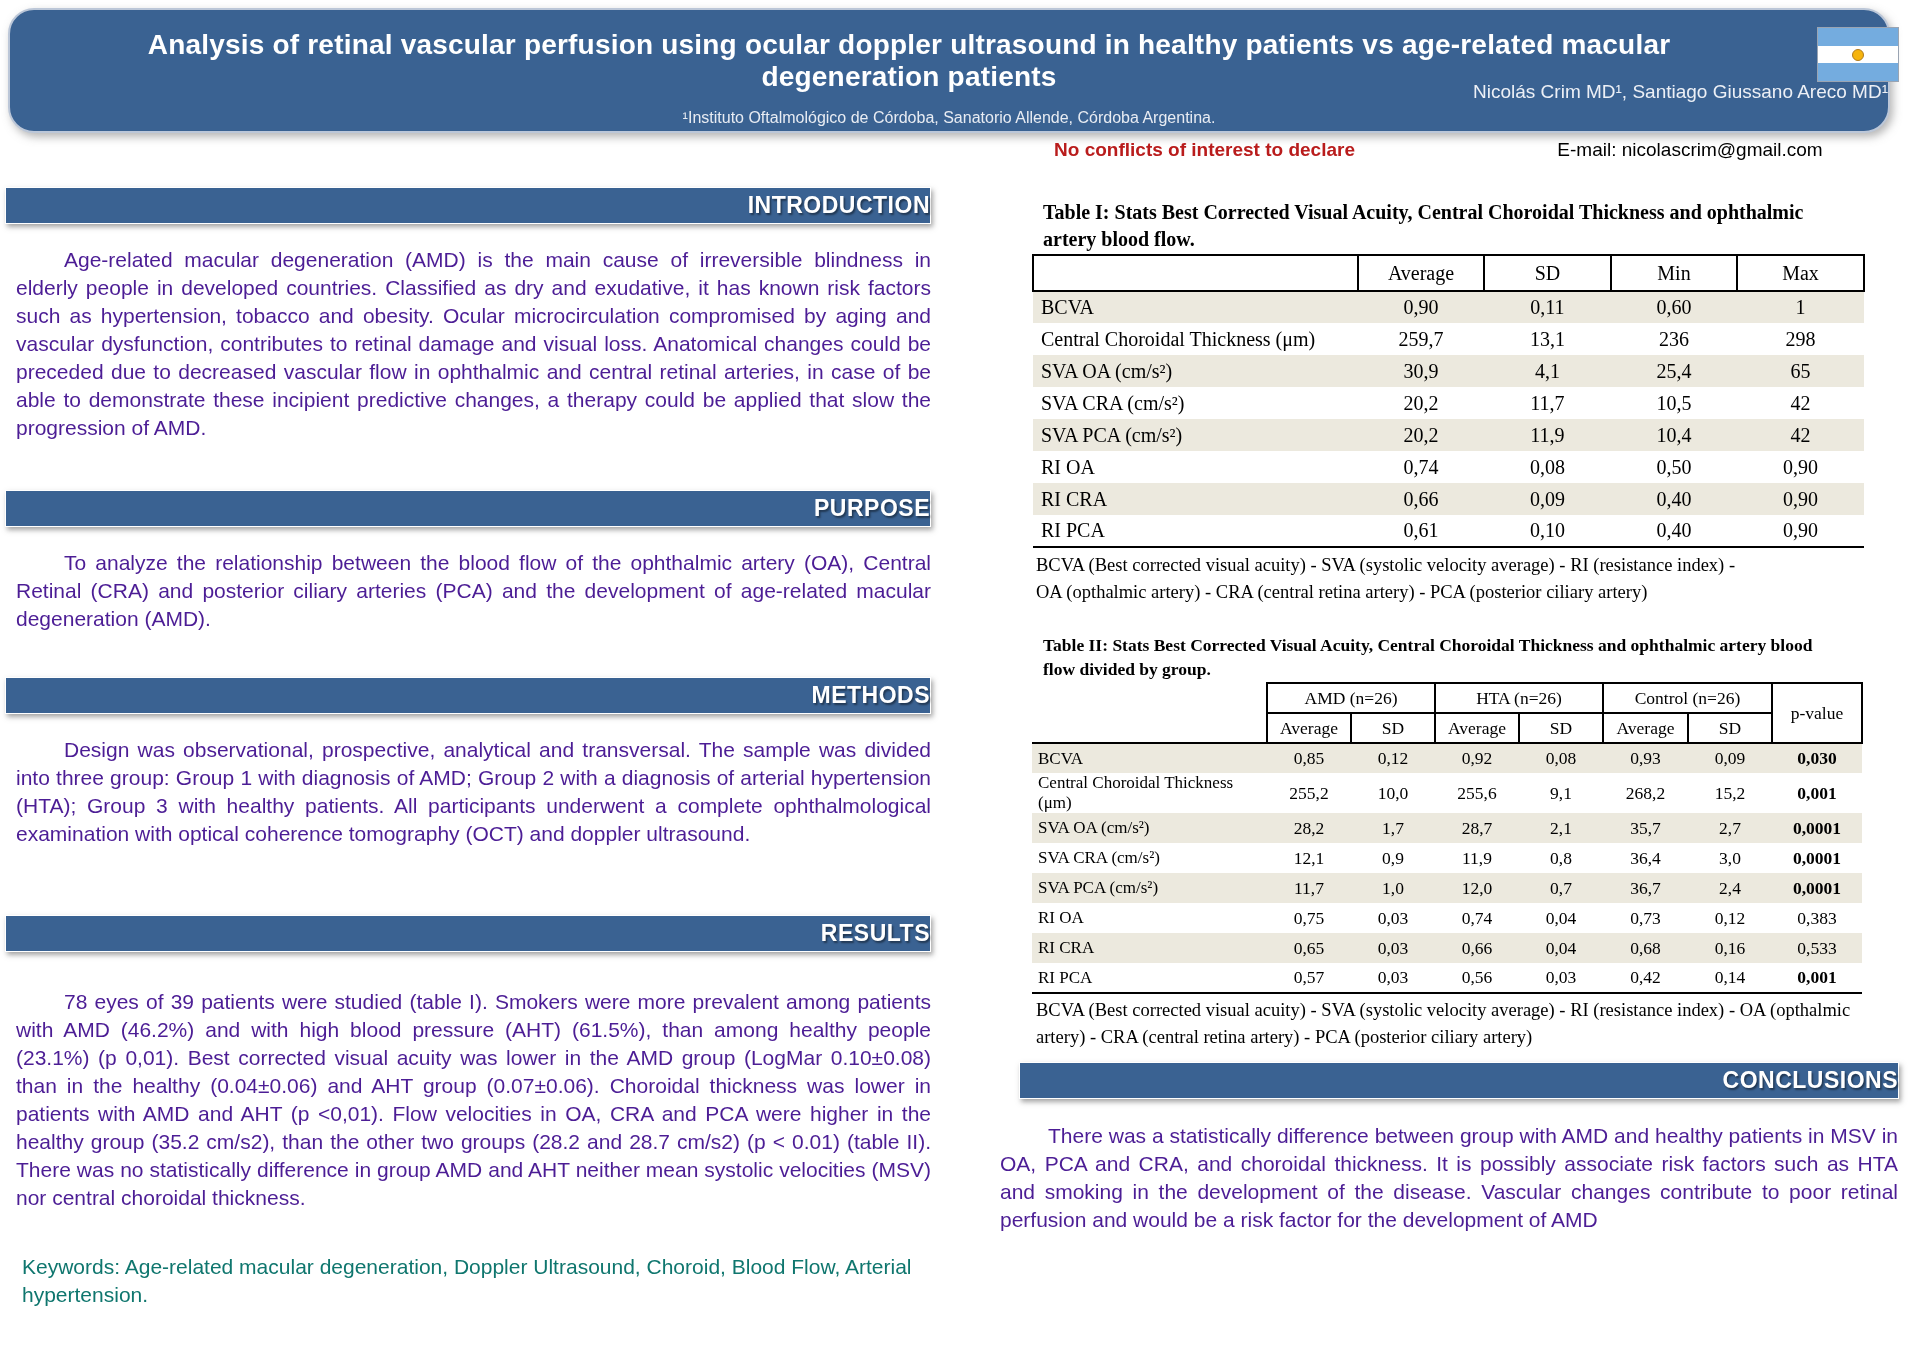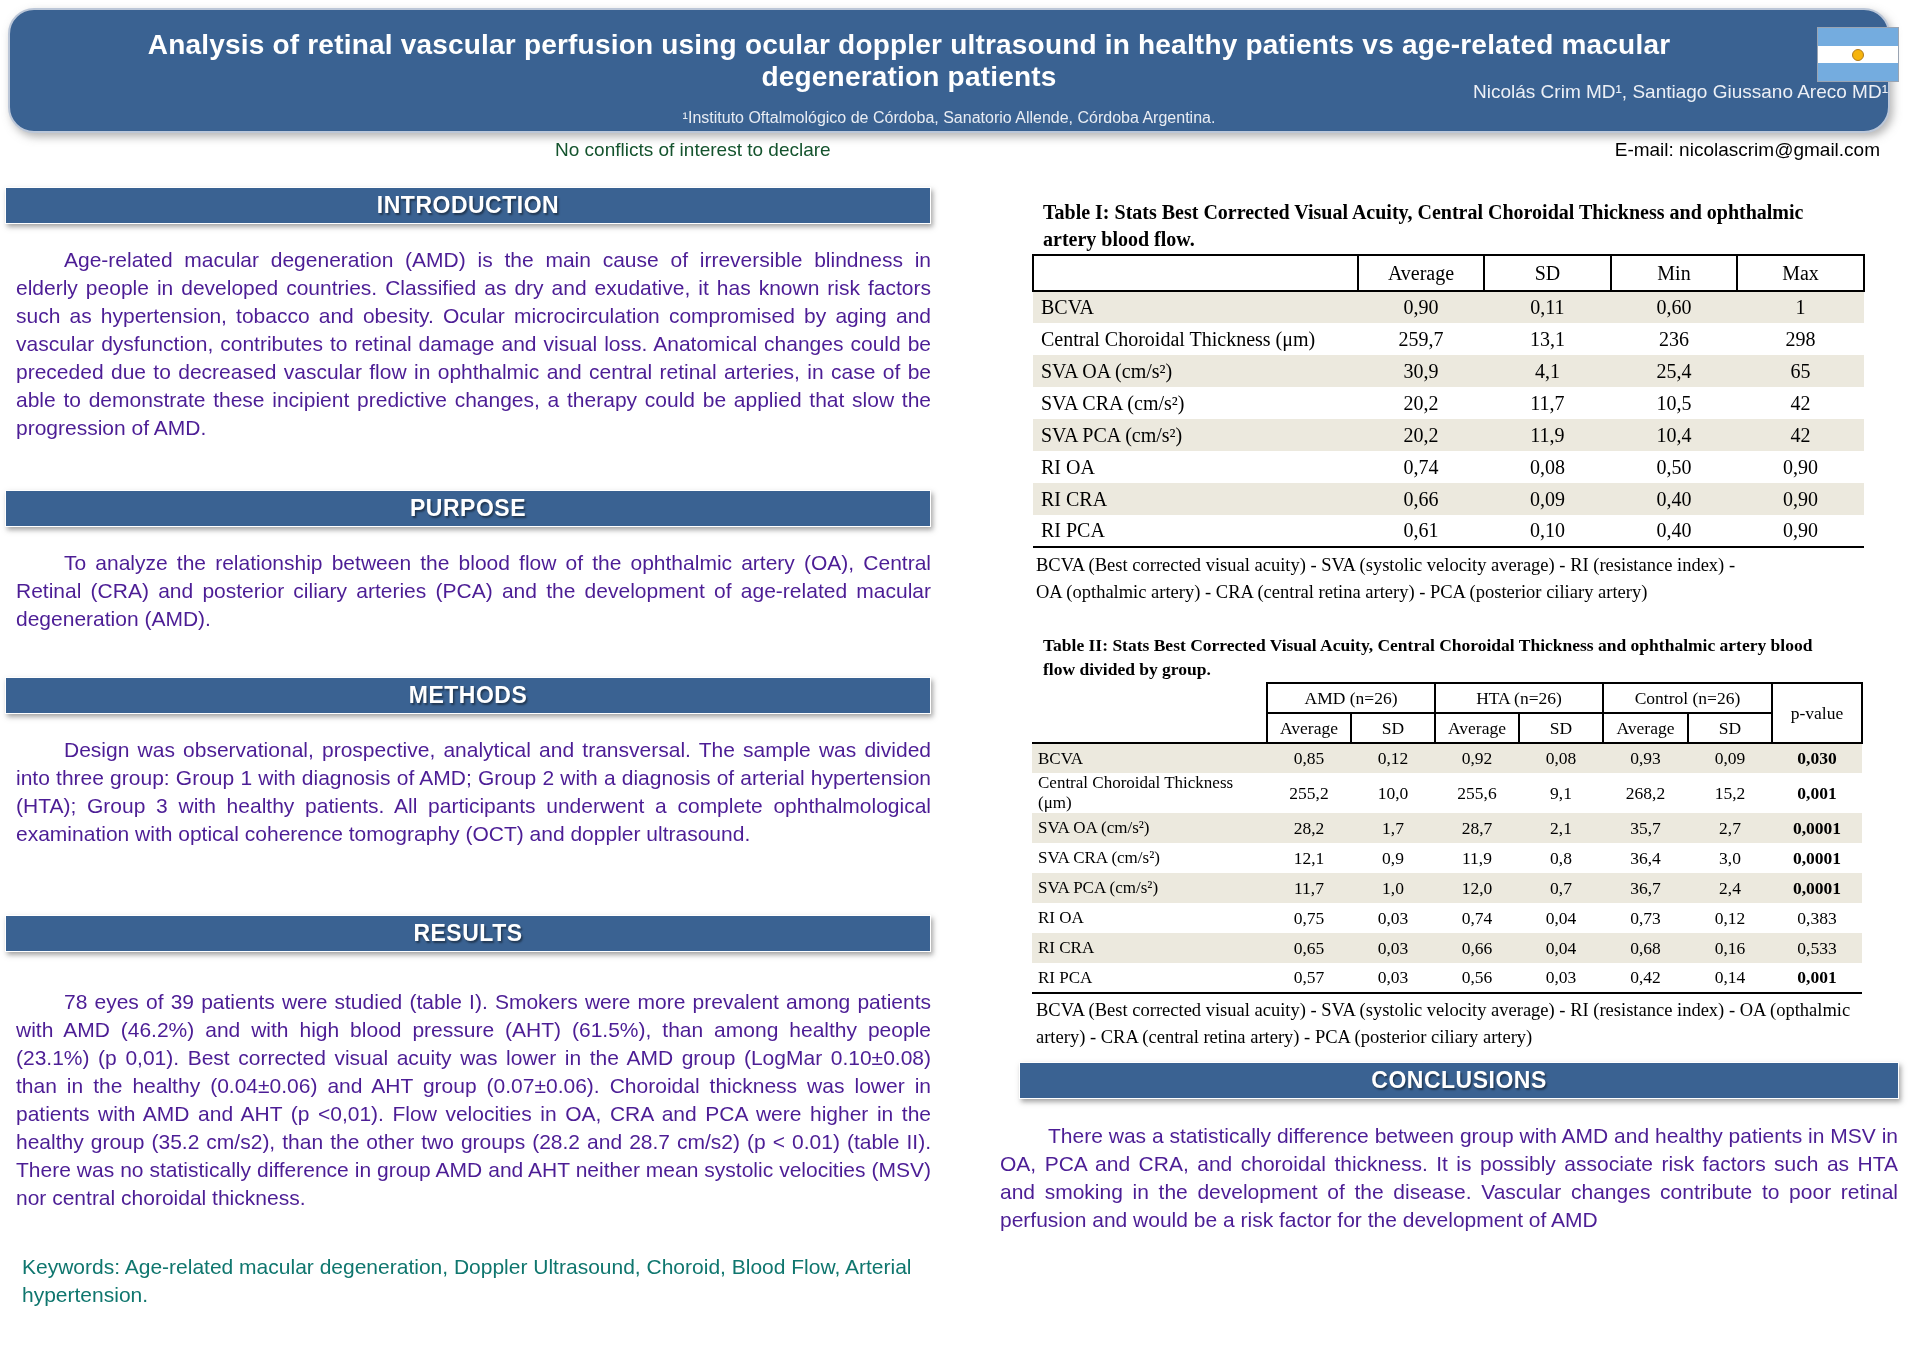--- a/index.html
+++ b/index.html
@@ -21,29 +21,29 @@
   .header .affil{position:absolute;top:99px;left:0;width:100%;text-align:center;
     color:#E8ECF3;font-size:16px;}
   .flag{position:absolute;top:17px;left:1807px;width:82px;height:55px;
     border:1px solid #9aa4b2;display:flex;flex-direction:column;}
   .flag .s1,.flag .s3{flex:1;background:#74ACDF;}
   .flag .s2{flex:1;background:#ffffff;position:relative;}
   .flag .sun{position:absolute;left:50%;top:50%;width:12px;height:12px;margin:-6px 0 0 -6px;
     border-radius:50%;background:#F6B40E;border:1px solid #B07A1E;}
 
   
-  .conflicts{position:absolute;left:555px;top:139px;width:800px;text-align:left;
-    font-size:19px;font-weight:normal;color:#14532d;}
-  .email{position:absolute;left:1500px;top:139px;width:380px;text-align:right;
+  .conflicts{position:absolute;left:555px;top:139px;width:800px;text-align:right;
+    font-size:19px;font-weight:bold;color:#b91c1c;}
+  .email{position:absolute;left:1500px;top:139px;width:380px;text-align:center;
     font-size:19px;color:#000;}
 
   
   .banner{position:absolute;height:37px;background:var(--blue);
     border:1px solid #fff;box-shadow:2px 3px 5px rgba(90,90,90,.55);
-    color:#fff;font-weight:bold;font-size:23px;text-align:center;line-height:35px;
+    color:#fff;font-weight:bold;font-size:23px;text-align:right;line-height:35px;
     letter-spacing:.5px;text-shadow:1.5px 1.5px 2px rgba(0,0,0,.45);}
   .banner.left{left:5px;width:926px;}
   .b-intro{top:187px;} .b-purpose{top:490px;} .b-methods{top:677px;} .b-results{top:915px;}
   .b-conclusions{left:1019px;top:1062px;width:880px;}
 
   
   .para{position:absolute;left:16px;width:915px;font-size:21px;line-height:28px;
     text-align:justify;color:#4c1d95;text-indent:48px;}
   .p-intro{top:246px;} .p-purpose{top:549px;} .p-methods{top:736px;} .p-results{top:988px;}
   .keywords{position:absolute;left:22px;top:1253px;width:890px;font-size:21px;

